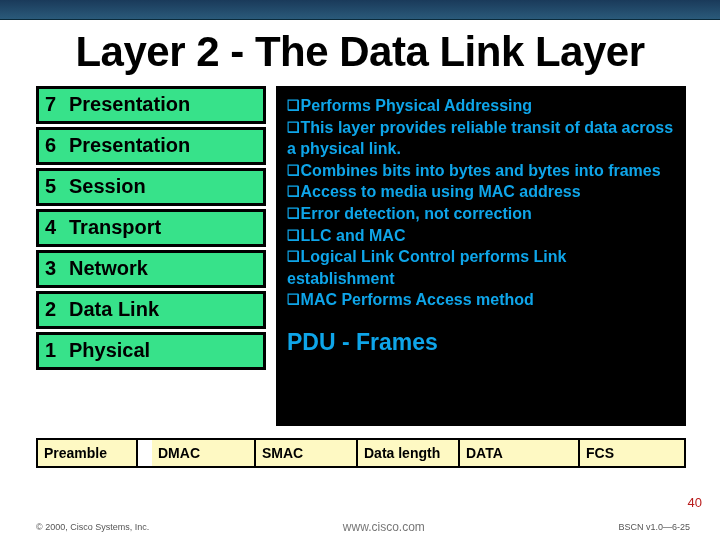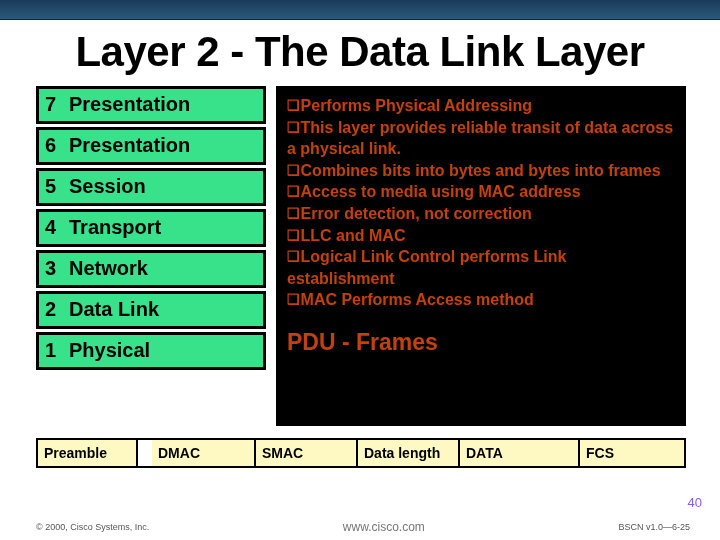--- a/index.html
+++ b/index.html
@@ -3,37 +3,37 @@
 <meta charset="utf-8">
 <style>
   * { box-sizing: border-box; margin: 0; padding: 0; }
   body { width: 720px; height: 540px; background: #fff; font-family: Verdana, Arial, sans-serif; position: relative; overflow: hidden; }
   .topbar { height: 20px; background: linear-gradient(#1a3a5a, #2a5a7a); border-bottom: 1px solid #0a2a3a; }
   .title { font-family: Verdana, sans-serif; font-weight: 900; font-size: 42px; text-align: center; margin: 8px 0 10px 0; color: #000; letter-spacing: -0.5px; }
   .main { display: flex; gap: 10px; padding: 0 34px 0 36px; }
   .left { width: 230px; }
   .layerbox { border: 3px solid #000; background: #37e28a; margin-bottom: 3px; padding: 4px 6px 5px 6px; font-weight: 700; font-size: 20px; color: #000; display: flex; }
   .layerbox .num { width: 24px; }
-  .right { flex: 1; border: 3px solid #000; background: #000; color: #c2410c; padding: 6px 8px 10px 8px; min-height: 340px; position: relative; }
+  .right { flex: 1; border: 3px solid #000; background: #000; color: #0ea5e9; padding: 6px 8px 10px 8px; min-height: 340px; position: relative; }
   .bullets { font-size: 16px; font-weight: 700; line-height: 1.35; }
   .bullets .line { display: block; }
   .sq { font-family: Arial; font-size: 14px; position: relative; top: -1px; margin-right: 1px; }
   .pdu { font-size: 23px; font-weight: 700; margin-top: 18px; }
   .frame { margin: 12px 34px 0 36px; display: flex; border: 2px solid #000; }
   .frame div { border-right: 2px solid #000; background: #fef9c3; font-weight: 700; font-size: 14px; padding: 5px 6px; text-align: left; }
   .frame div:last-child { border-right: none; }
   .c-pre { width: 100px; }
   .c-dmac { width: 104px; margin-left: 14px; }
   .c-smac { width: 102px; }
   .c-len { width: 102px; }
   .c-data { width: 120px; }
   .c-fcs { flex: 1; }
   .footer { position: absolute; bottom: 6px; left: 0; right: 0; display: flex; justify-content: space-between; align-items: center; padding: 0 30px 0 36px; font-size: 9px; color: #555; }
   .footer .mid { font-size: 12px; color: #777; }
-  .pagenum { position: absolute; right: 18px; bottom: 30px; font-size: 13px; color: #8b5cf6; }
+  .pagenum { position: absolute; right: 18px; bottom: 30px; font-size: 13px; color: #b91c1c; }
 </style>
 </head>
 <body>
 
 <div class="topbar"></div>
 
 <div class="title">Layer 2 - The Data Link Layer</div>
 
 <div class="main">
   <div class="left">

